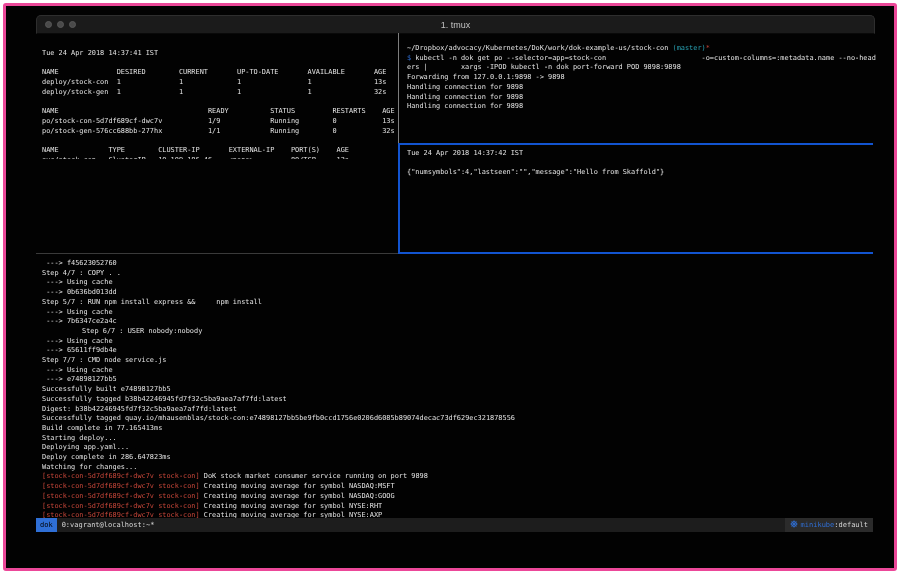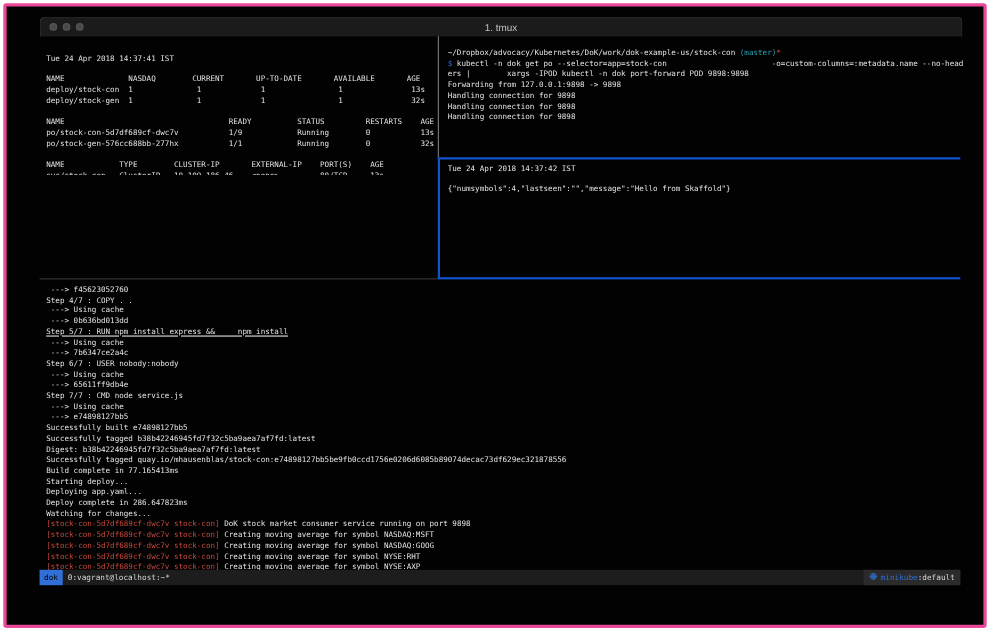--- a/index.html
+++ b/index.html
@@ -50,21 +50,21 @@
         <span class="light"></span>
         <span class="light"></span>
         <span class="light"></span>
       </div>
       <div class="wtitle">1. tmux</div>
     </div>
 
     <div class="pane" id="pane-top-left">
         <div class="tline"><span style="color: rgb(228, 228, 228);">Tue 24 Apr 2018 14:37:41 IST</span></div>
         <div class="tline"><span style="color: rgb(228, 228, 228);"></span></div>
-        <div class="tline"><span style="color: rgb(228, 228, 228);">NAME              NASDAQ        CURRENT       UP-TO-DATE       AVAILABLE       AGE</span></div>
+        <div class="tline"><span style="color: rgb(228, 228, 228);">NAME              DESIRED        CURRENT       UP-TO-DATE       AVAILABLE       AGE</span></div>
         <div class="tline"><span style="color: rgb(228, 228, 228); text-align: right;">deploy/stock-con  1              1             1                1               13s</span></div>
         <div class="tline"><span style="color: rgb(228, 228, 228);">deploy/stock-gen  1              1             1                1               32s</span></div>
         <div class="tline"><span style="color: rgb(228, 228, 228);"></span></div>
         <div class="tline"><span style="color: rgb(228, 228, 228);">NAME                                    READY          STATUS         RESTARTS    AGE</span></div>
         <div class="tline"><span style="color: rgb(228, 228, 228);">po/stock-con-5d7df689cf-dwc7v           1/9            Running        0           13s</span></div>
         <div class="tline"><span style="color: rgb(228, 228, 228);">po/stock-gen-576cc688bb-277hx           1/1            Running        0           32s</span></div>
         <div class="tline"><span style="color: rgb(228, 228, 228);"></span></div>
         <div class="tline"><span style="color: rgb(228, 228, 228);">NAME            TYPE        CLUSTER-IP       EXTERNAL-IP    PORT(S)    AGE</span></div>
         <div class="tline"><span style="color: rgb(228, 228, 228);">svc/stock-con   ClusterIP   10.109.186.46    &lt;none&gt;         80/TCP     13s</span></div>
       </div>
@@ -83,24 +83,24 @@
         <div class="tline"><span style="color: rgb(228, 228, 228);">Tue 24 Apr 2018 14:37:42 IST</span></div>
         <div class="tline"><span style="color: rgb(228, 228, 228);"></span></div>
         <div class="tline"><span style="color: rgb(228, 228, 228);">{"numsymbols":4,"lastseen":"","message":"Hello from Skaffold"}</span></div>
       </div>
 
     <div class="pane" id="pane-bottom">
         <div class="tline"><span style="color: rgb(228, 228, 228);"> ---&gt; f45623052760</span></div>
         <div class="tline"><span style="color: rgb(228, 228, 228);">Step 4/7 : COPY . .</span></div>
         <div class="tline"><span style="color: rgb(228, 228, 228);"> ---&gt; Using cache</span></div>
         <div class="tline"><span style="color: rgb(228, 228, 228);"> ---&gt; 0b636bd013dd</span></div>
-        <div class="tline"><span style="color: rgb(228, 228, 228); text-decoration: underline;">Step 5/7 : RUN npm install express &amp;&amp;     npm install</span></div>
+        <div class="tline"><span style="color: rgb(228, 228, 228);">Step 5/7 : RUN npm install express &amp;&amp;     npm install</span></div>
         <div class="tline"><span style="color: rgb(228, 228, 228);"> ---&gt; Using cache</span></div>
         <div class="tline"><span style="color: rgb(228, 228, 228);"> ---&gt; 7b6347ce2a4c</span></div>
-        <div class="tline"><span style="color: rgb(228, 228, 228);">Step 6/7 : USER nobody:nobody</span></div>
+        <div class="tline"><span style="color: rgb(228, 228, 228); margin-left: 40px;">Step 6/7 : USER nobody:nobody</span></div>
         <div class="tline"><span style="color: rgb(228, 228, 228);"> ---&gt; Using cache</span></div>
         <div class="tline"><span style="color: rgb(228, 228, 228);"> ---&gt; 65611ff9db4e</span></div>
         <div class="tline"><span style="color: rgb(228, 228, 228); margin-top: 32px;">Step 7/7 : CMD node service.js</span></div>
         <div class="tline"><span style="color: rgb(228, 228, 228);"> ---&gt; Using cache</span></div>
         <div class="tline"><span style="color: rgb(228, 228, 228);"> ---&gt; e74898127bb5</span></div>
         <div class="tline"><span style="color: rgb(228, 228, 228);">Successfully built e74898127bb5</span></div>
         <div class="tline"><span style="color: rgb(228, 228, 228);">Successfully tagged b38b42246945fd7f32c5ba9aea7af7fd:latest</span></div>
         <div class="tline"><span style="color: rgb(228, 228, 228);">Digest: b38b42246945fd7f32c5ba9aea7af7fd:latest</span></div>
         <div class="tline"><span style="color: rgb(228, 228, 228);">Successfully tagged quay.io/mhausenblas/stock-con:e74898127bb5be9fb0ccd1756e0206d6085b89074decac73df629ec321878556</span></div>
         <div class="tline"><span style="color: rgb(228, 228, 228);">Build complete in 77.165413ms</span></div>

